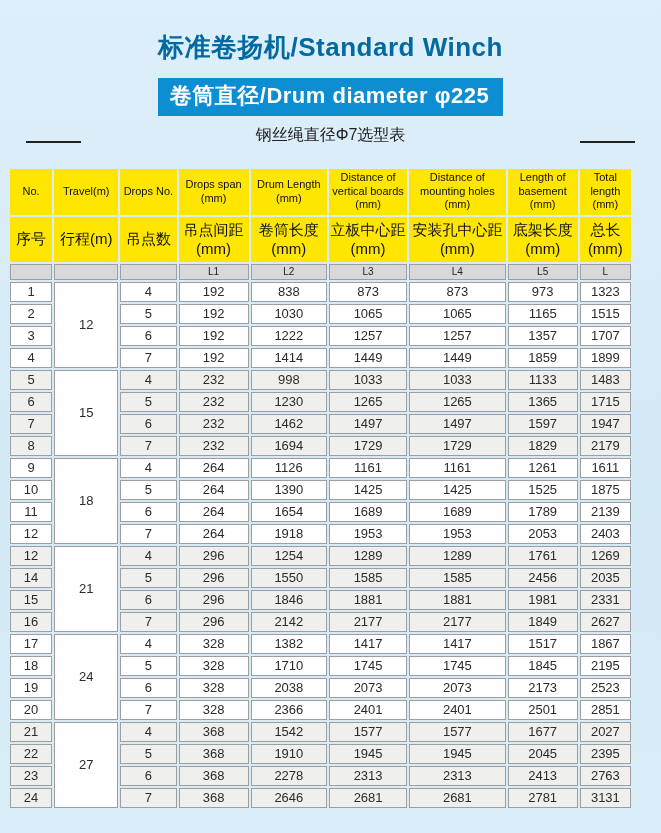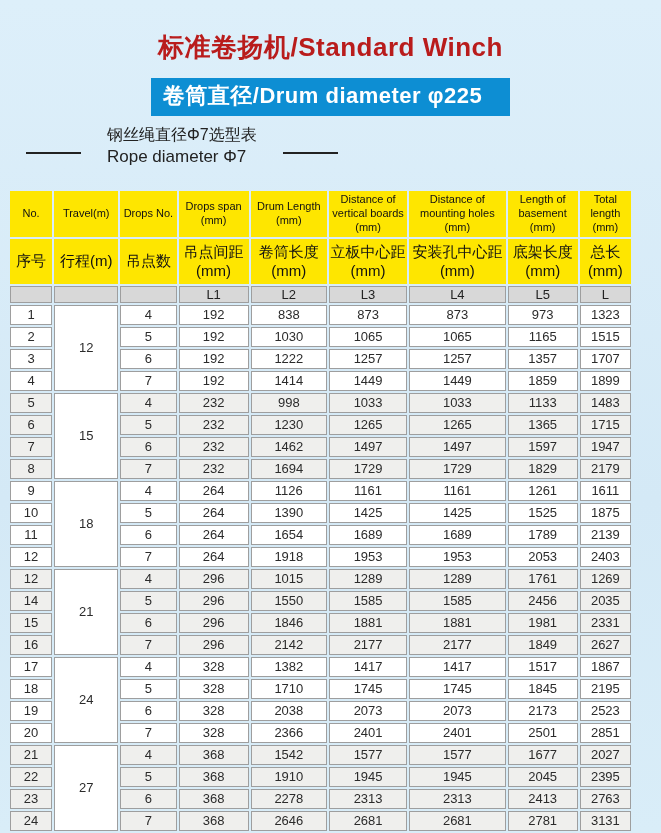--- a/index.html
+++ b/index.html
@@ -11,39 +11,39 @@
     color: #1a1a1a;
   }
   .page { width: 661px; height: 833px; position: relative; }
 
   .page-title {
     text-align: center;
     margin-top: 30px;
     font-size: 26px;
     font-weight: bold;
     letter-spacing: 0.5px;
-    color: #b91c1c;
+    color: #0369a1;
   }
 
   .banner-wrap { text-align: center; margin-top: 13px; }
   .banner {
     display: inline-block;
     background: var(--banner-blue, #0d8ed3);
     color: #ffffff;
     font-size: 22px;
     font-weight: bold;
-    padding: 3px 28px 5px 12px;
+    padding: 3px 14px 5px 12px;
     letter-spacing: 0.5px;
   }
 
   .caption {
     margin-top: 8px;
     display: flex;
     align-items: center;
-    justify-content: flex-start;
+    justify-content: space-between;
   }
   .caption .rule {
     width: 55px; height: 2px;
     background: #222;
     margin: 14px 26px 0 26px;
   }
   .caption-text { text-align: left; }
   .caption-zh { font-size: 16px; color: #222; line-height: 1.35; }
   .caption-en { font-size: 17px; color: #222; line-height: 1.3; }
 
@@ -84,21 +84,21 @@
     font-weight: normal;
     height: 45px;
     white-space: pre-line;
     line-height: 1.3;
     border: none;
     color: #111;
     padding: 1px;
   }
   tr.row-l td {
     background: var(--label-row-gray, #d8d8d8);
-    font-size: 13px;
+    font-size: 10px;
     height: 16px;
     color: #222;
   }
   tbody td {
     height: 20px;
     font-size: 13px;
     color: #2b2b2b;
   }
   tbody tr.shade td { background: var(--row-shade, #efefed); }
   tbody td.travel-cell { background: #ffffff !important; }
@@ -113,21 +113,20 @@
   <div class="banner-wrap">
     <div class="banner">
       <span>卷筒直径/Drum diameter φ225</span>
     </div>
   </div>
 
   <div class="caption">
     <span class="rule"></span>
     <div class="caption-text">
       <div class="caption-zh">钢丝绳直径Φ7选型表</div>
-      <div class="caption-en">Rope diameter Φ7</div>
     </div>
     <span class="rule"></span>
   </div>
 
   <table class="spec">
     <colgroup>
       <col class="c0">
         <col class="c1">
         <col class="c2">
         <col class="c3">
@@ -310,21 +309,21 @@
           <td>1953</td>
           <td>1953</td>
           <td>2053</td>
           <td>2403</td>
         </tr>
         <tr class="shade">
           <td>12</td>
           <td class="travel-cell" rowspan="4">21</td>
           <td>4</td>
           <td>296</td>
-          <td>1015</td>
+          <td>1254</td>
           <td>1289</td>
           <td>1289</td>
           <td>1761</td>
           <td>1269</td>
         </tr>
         <tr class="shade">
           <td>14</td>
           <td>5</td>
           <td>296</td>
           <td>1550</td>

